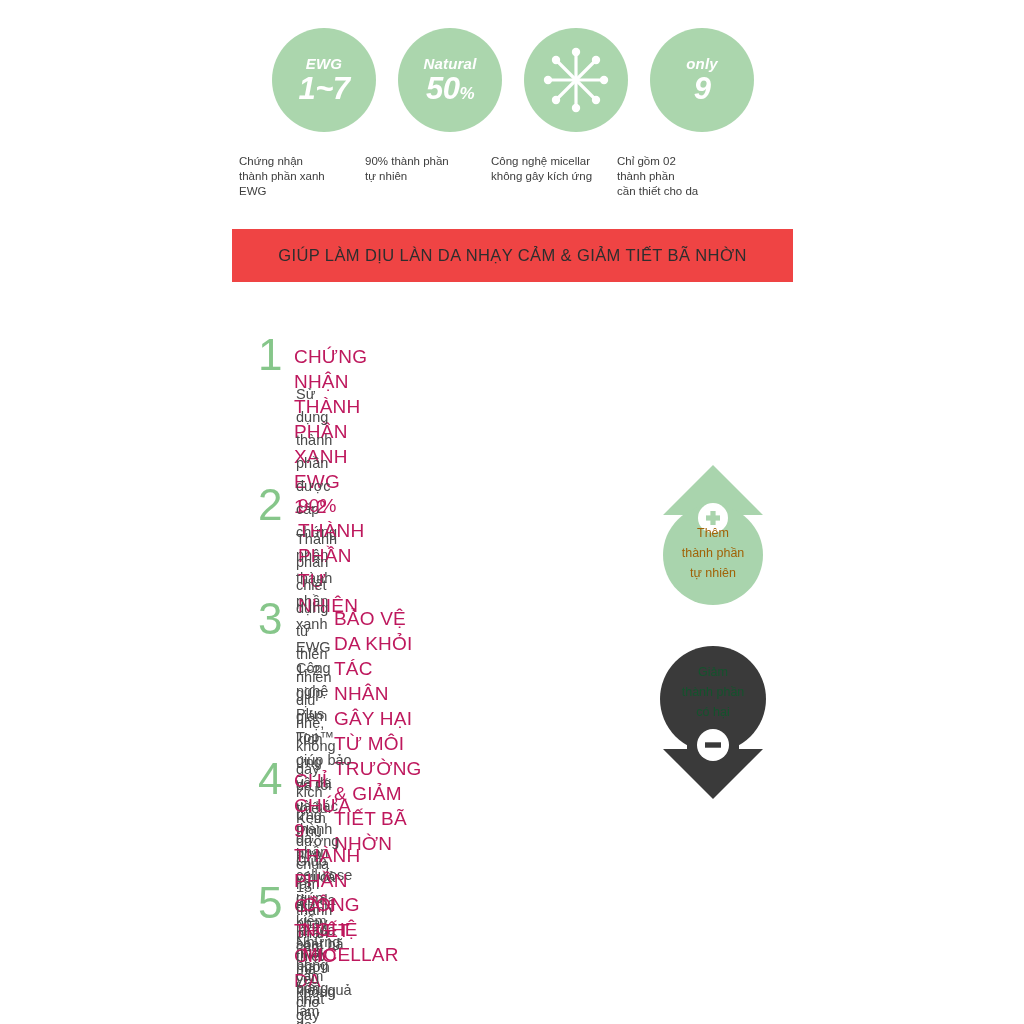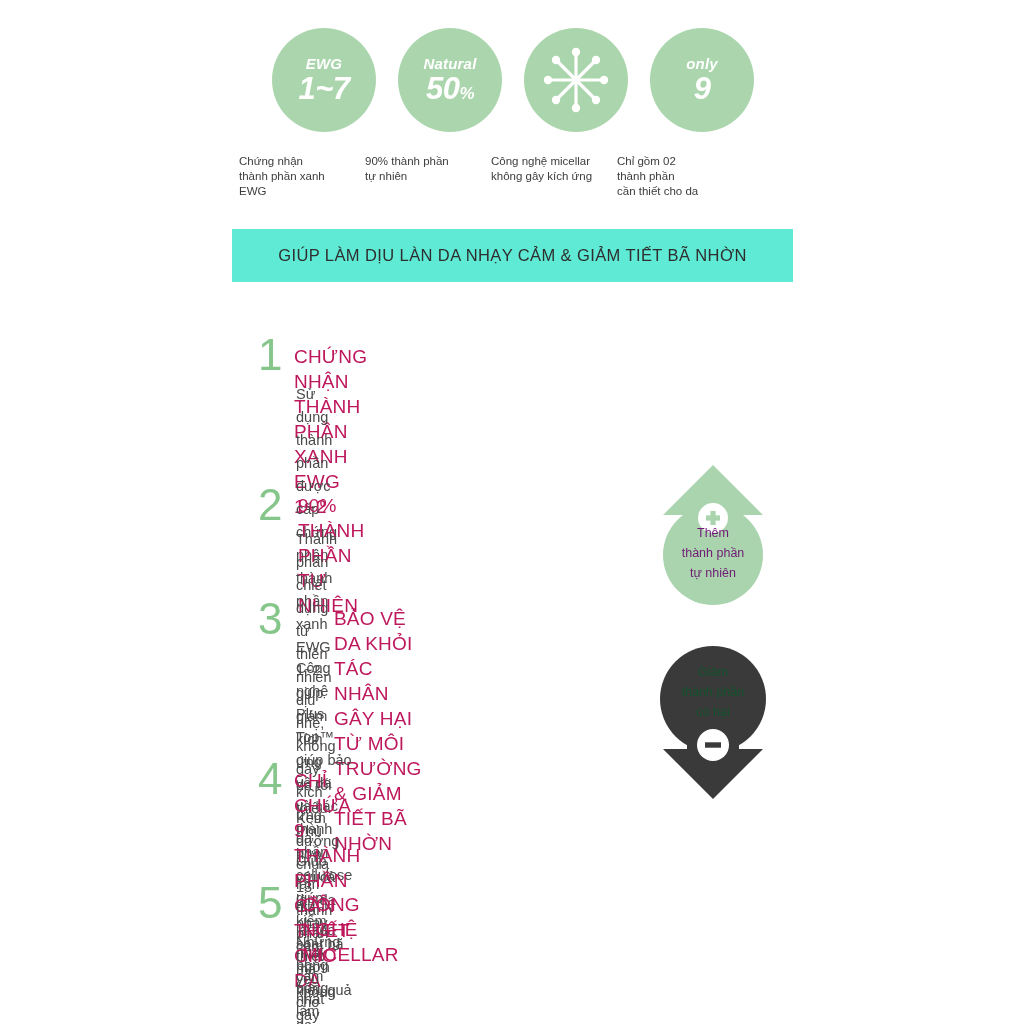--- a/index.html
+++ b/index.html
@@ -45,21 +45,21 @@
   #b2{left:398px;}
   #b3{left:524px;}
   #b4{left:650px;}
 
   .micellar-svg{display:block;}
 
   
   .banner{
     position:absolute;left:232px;top:229px;
     width:561px;height:53px;
-    background:#5eead4;
+    background:#ef4444;
     display:flex;align-items:center;justify-content:center;text-align:center;
   }
   .banner span{
     font-size:16.5px;letter-spacing:.4px;color:#2e2e2e;
   }
 
   
   .sec{position:absolute;}
   .num{
     position:absolute;left:0;top:0;
@@ -99,21 +99,21 @@
   #s5 .body{left:38px;top:50px;}
 
   
   .arrow-badge{position:absolute;}
   .arrow-badge .svgwrap{position:absolute;left:0;top:0;}
   .arrow-badge .txt{
     position:absolute;width:100%;text-align:center;
     font-size:12.5px;line-height:20px;white-space:pre-line;
   }
   #addBadge{left:660px;top:463px;width:106px;height:148px;}
-  #addBadge .txt{top:60px;color:#701a75;}
+  #addBadge .txt{top:60px;color:#a16207;}
   #cutBadge{left:658px;top:633px;width:110px;height:170px;}
   #cutBadge .txt{top:29px;color:#14532d;}
 </style>
 </head>
 <body>
 
 <div class="page">
 
   <div class="badge-row">
 

